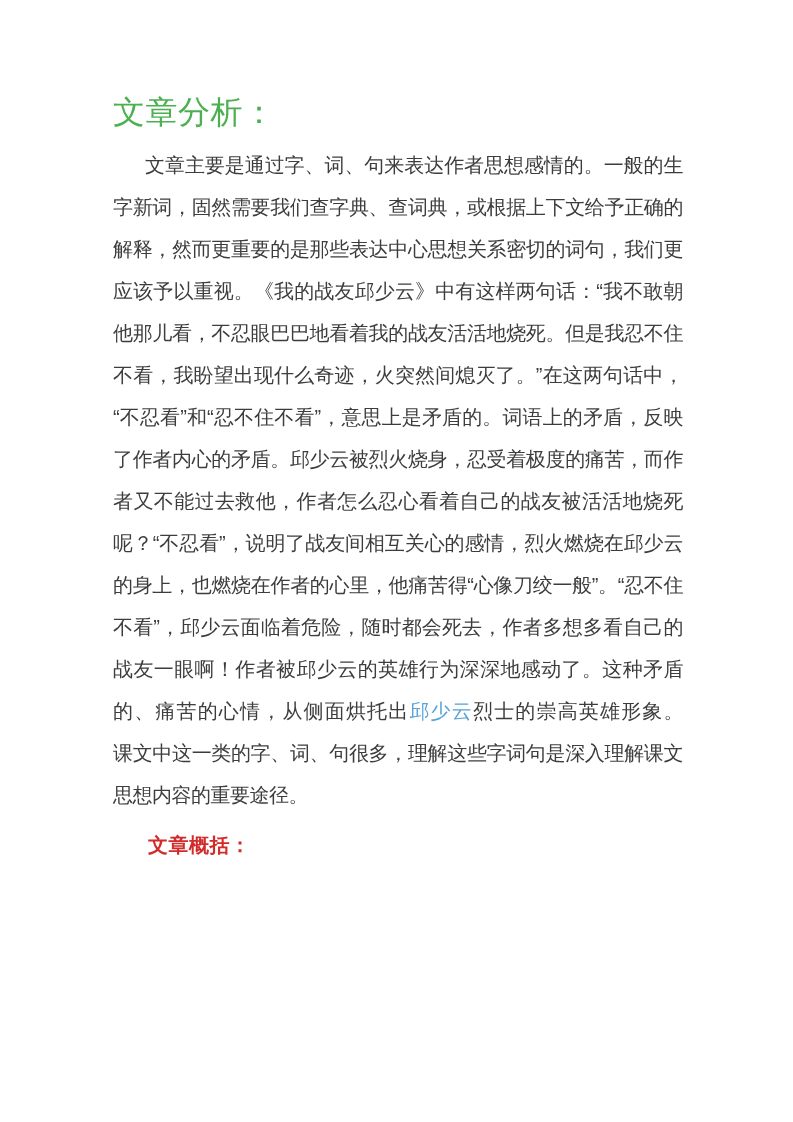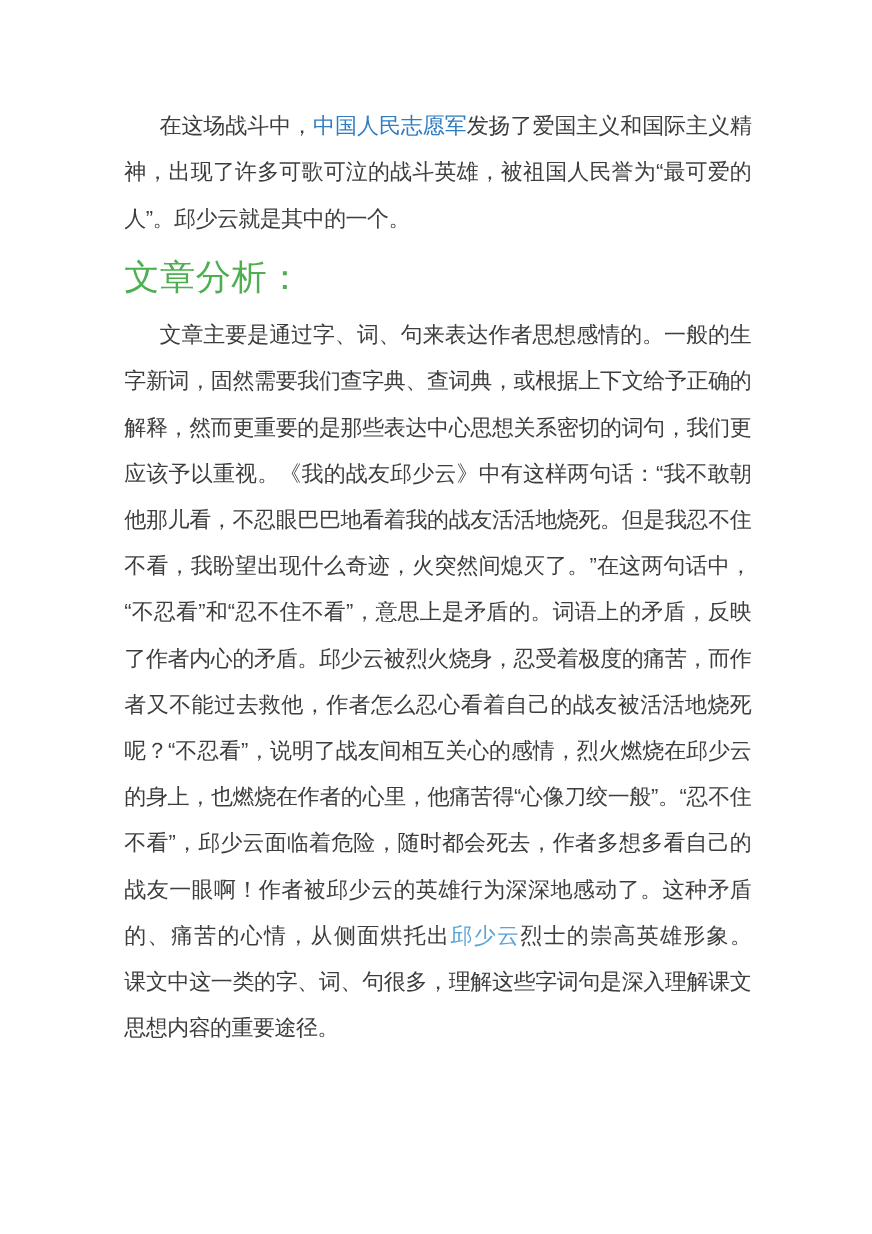--- a/index.html
+++ b/index.html
@@ -49,20 +49,20 @@
   }
   a.doc-link.light {
     color: var(--link-light, #58a3d8);
   }
 </style>
 </head>
 <body>
 
 <div class="page">
 
-  <p class="body-para"><span>在这场战斗中，</span><a class="doc-link">中国人民志愿军</a><span>发扬了爱国主义和国际主义精神，出现了许多可歌可泣的战斗英雄，被祖国人民誉为“最可爱的人”。邱少云就是其中的一个。</span></p>
 
   <h2 class="heading-green">文章分析：</h2>
 
   <p class="body-para"><span>文章主要是通过字、词、句来表达作者思想感情的。一般的生字新词，固然需要我们查字典、查词典，或根据上下文给予正确的解释，然而更重要的是那些表达中心思想关系密切的词句，我们更应该予以重视。《我的战友邱少云》中有这样两句话：“我不敢朝他那儿看，不忍眼巴巴地看着我的战友活活地烧死。但是我忍不住不看，我盼望出现什么奇迹，火突然间熄灭了。”在这两句话中，“不忍看”和“忍不住不看”，意思上是矛盾的。词语上的矛盾，反映了作者内心的矛盾。邱少云被烈火烧身，忍受着极度的痛苦，而作者又不能过去救他，作者怎么忍心看着自己的战友被活活地烧死呢？“不忍看”，说明了战友间相互关心的感情，烈火燃烧在邱少云的身上，也燃烧在作者的心里，他痛苦得“心像刀绞一般”。“忍不住不看”，邱少云面临着危险，随时都会死去，作者多想多看自己的战友一眼啊！作者被邱少云的英雄行为深深地感动了。这种矛盾的、痛苦的心情，从侧面烘托出</span><a class="doc-link light">邱少云</a><span>烈士的崇高英雄形象。　　课文中这一类的字、词、句很多，理解这些字词句是深入理解课文思想内容的重要途径。</span></p>
 
+  <h3 class="heading-red">文章概括：</h3>
 
 </div>
 
 </body></html>

